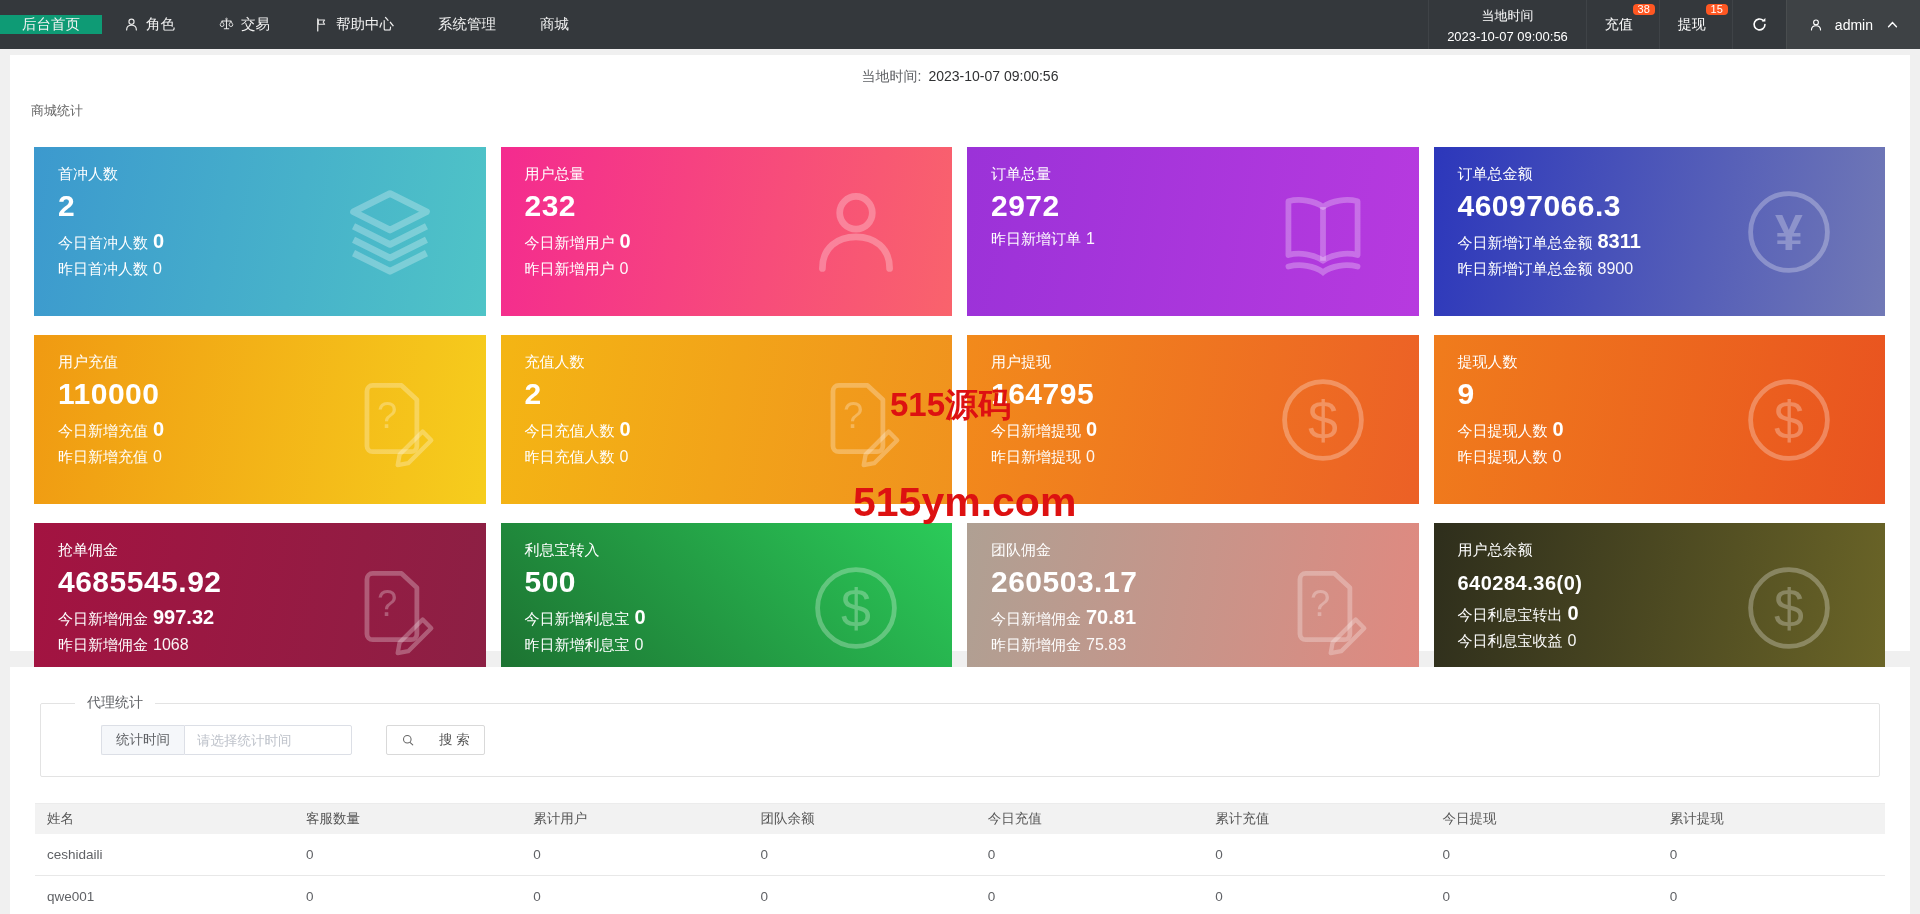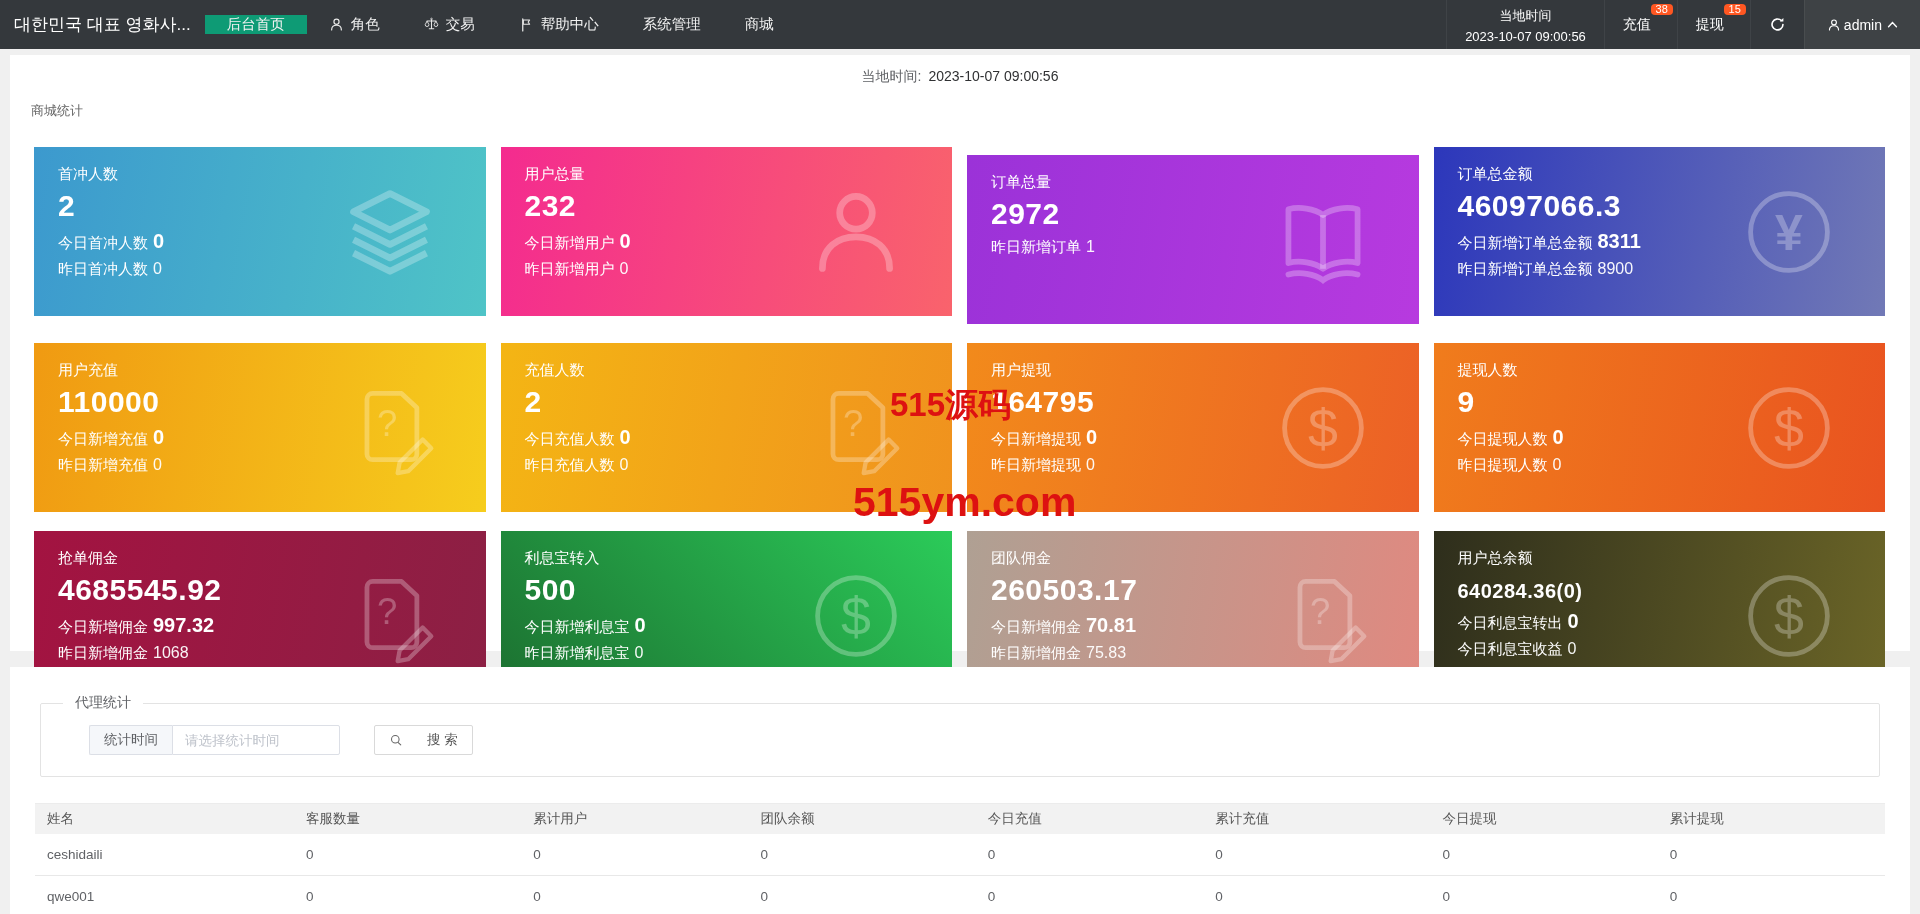--- a/index.html
+++ b/index.html
@@ -37,21 +37,21 @@
   .badge{
     position:absolute; top:4px; right:4px; background:#ff5722; color:#fff;
     font-size:11px; line-height:1; padding:0 5px; border-radius:4px;
   }
   .nav-refresh{
     display:flex; align-items:center; padding:0 18px; cursor:pointer;
     border-left:1px solid rgba(255,255,255,.06);
   }
   .nav-refresh svg{ width:17px; height:17px; color:#fff; }
   .nav-user{
-    display:flex; align-items:center; gap:3px; padding:0 22px; font-size:14px;
+    display:flex; align-items:center; gap:12px; padding:0 22px; font-size:14px;
     cursor:pointer; background:rgba(255,255,255,.05);
     border-left:1px solid rgba(255,255,255,.06);
   }
   .nav-user svg.u{ width:14px; height:14px; }
   .nav-user svg.caret{ width:11px; height:7px; margin-left:2px; }
 
   
   .panel1{ position:absolute; top:55px; left:10px; width:1900px; height:596px; background:#fff; }
   .panel2{ position:absolute; top:667px; left:10px; width:1900px; height:340px; background:#fff; }
 
@@ -77,21 +77,21 @@
   }
 
   
   .wm{ position:absolute; font-weight:bold; z-index:6; white-space:nowrap; }
   #wm1{ left:890px; top:383px; font-size:33px; }
   #wm2{ left:853px; top:479px; font-size:41px; }
 
   
   .panel2 fieldset{
     margin:27px 30px 0; border:1px solid #e3e3e3; border-radius:2px;
-    padding:13px 8px 21px;
+    padding:13px 20px 21px;
   }
   .panel2 legend{ font-size:14px; color:#606266; padding:0 12px; margin-left:14px; }
   .filter-row{ display:flex; align-items:center; }
   .ig-label{
     height:30px; line-height:28px; border:1px solid #dcdfe6; border-right:none;
     background:#f5f7fa; color:#606266; font-size:13.5px; padding:0 14px;
     border-radius:2px 0 0 2px; white-space:nowrap;margin-left:40px;
   }
   .ig-input{
     height:30px; border:1px solid #dcdfe6; width:168px; padding:0 12px;
@@ -173,21 +173,20 @@
       <circle cx="9" cy="9" r="5.4" fill="none" stroke="currentColor" stroke-width="1.5"></circle>
       <path d="M13.2 13.6l3.6 3.4" stroke="currentColor" stroke-width="1.5" stroke-linecap="round"></path>
     </symbol>
     <symbol id="i-caret-up" viewBox="0 0 12 8">
       <path d="M1.5 6.5 6 1.8 10.5 6.5" fill="none" stroke="currentColor" stroke-width="1.6" stroke-linecap="round"></path>
     </symbol>
   </defs>
 </svg>
 
 <div class="navbar" style="background: rgb(52, 56, 60);">
-  <div class="brand">대한민국 대표 영화사...</div>
   <div class="nav-menu">
     <div class="nav-item active" style="background: rgb(14, 155, 117);">
         <span>后台首页</span>
       </div>
     <div class="nav-item">
       <svg>
           <use href="#i-user"></use>
         </svg>
       <span>角色</span>
     </div>
@@ -261,21 +260,21 @@
     <div class="card" style="background: linear-gradient(100deg, rgb(244, 43, 143), rgb(249, 99, 108));">
       <div class="c-title">用户总量</div>
       <div class="c-value">232</div>
       <div class="c-line"><span>今日新增用户</span><b class="c-l2">0</b></div>
       <div class="c-line"><span>昨日新增用户</span><span class="c-l3">0</span></div>
       <svg class="c-icon">
           <use href="#i-person"></use>
         </svg>
     </div>
 
-    <div class="card" style="background: linear-gradient(100deg, rgb(155, 50, 216), rgb(183, 58, 223)); margin-top: 8px;">
+    <div class="card" style="background: linear-gradient(100deg, rgb(155, 50, 216), rgb(183, 58, 223));">
       <div class="c-title">订单总量</div>
       <div class="c-value">2972</div>
       <div class="c-line"><span>昨日新增订单</span><span class="c-l3">1</span></div>
       <svg class="c-icon">
           <use href="#i-book"></use>
         </svg>
     </div>
 
     <div class="card" style="background: linear-gradient(100deg, rgb(44, 55, 187), rgb(113, 121, 182));">
       <div class="c-title">订单总金额</div>

